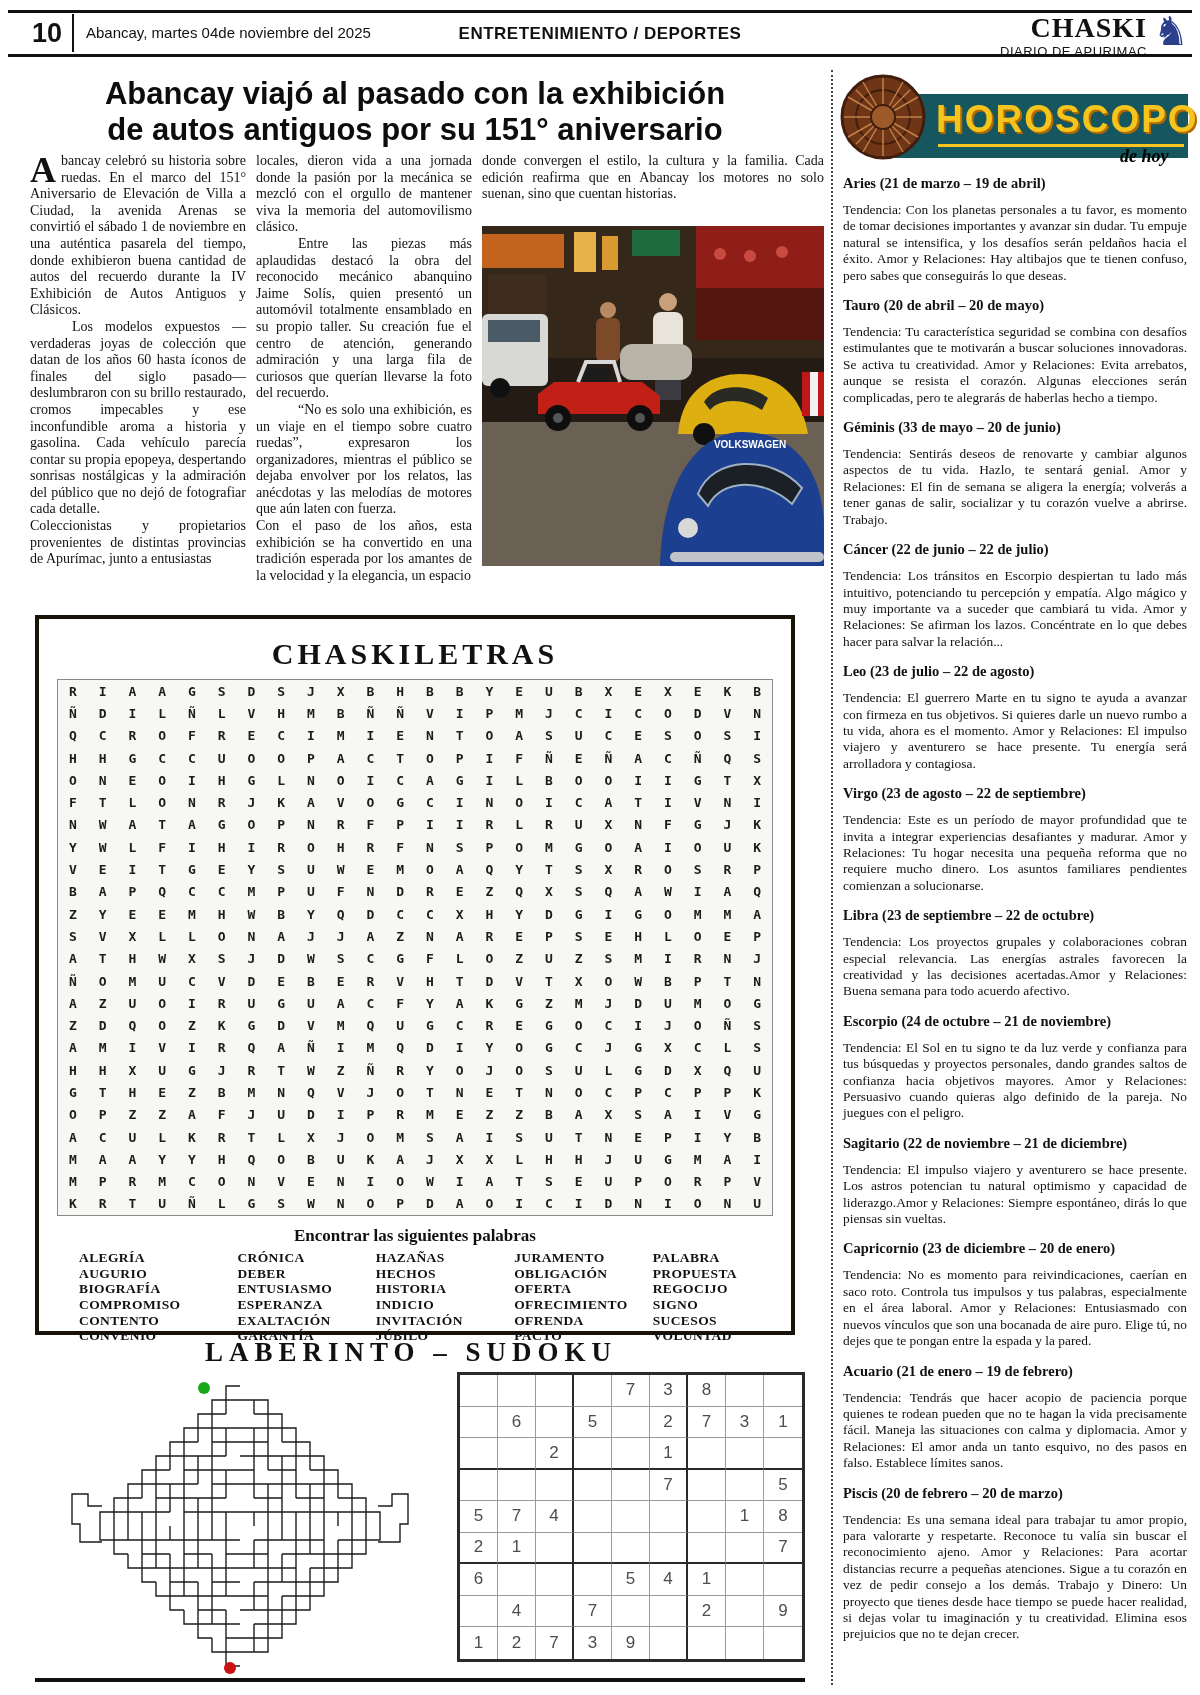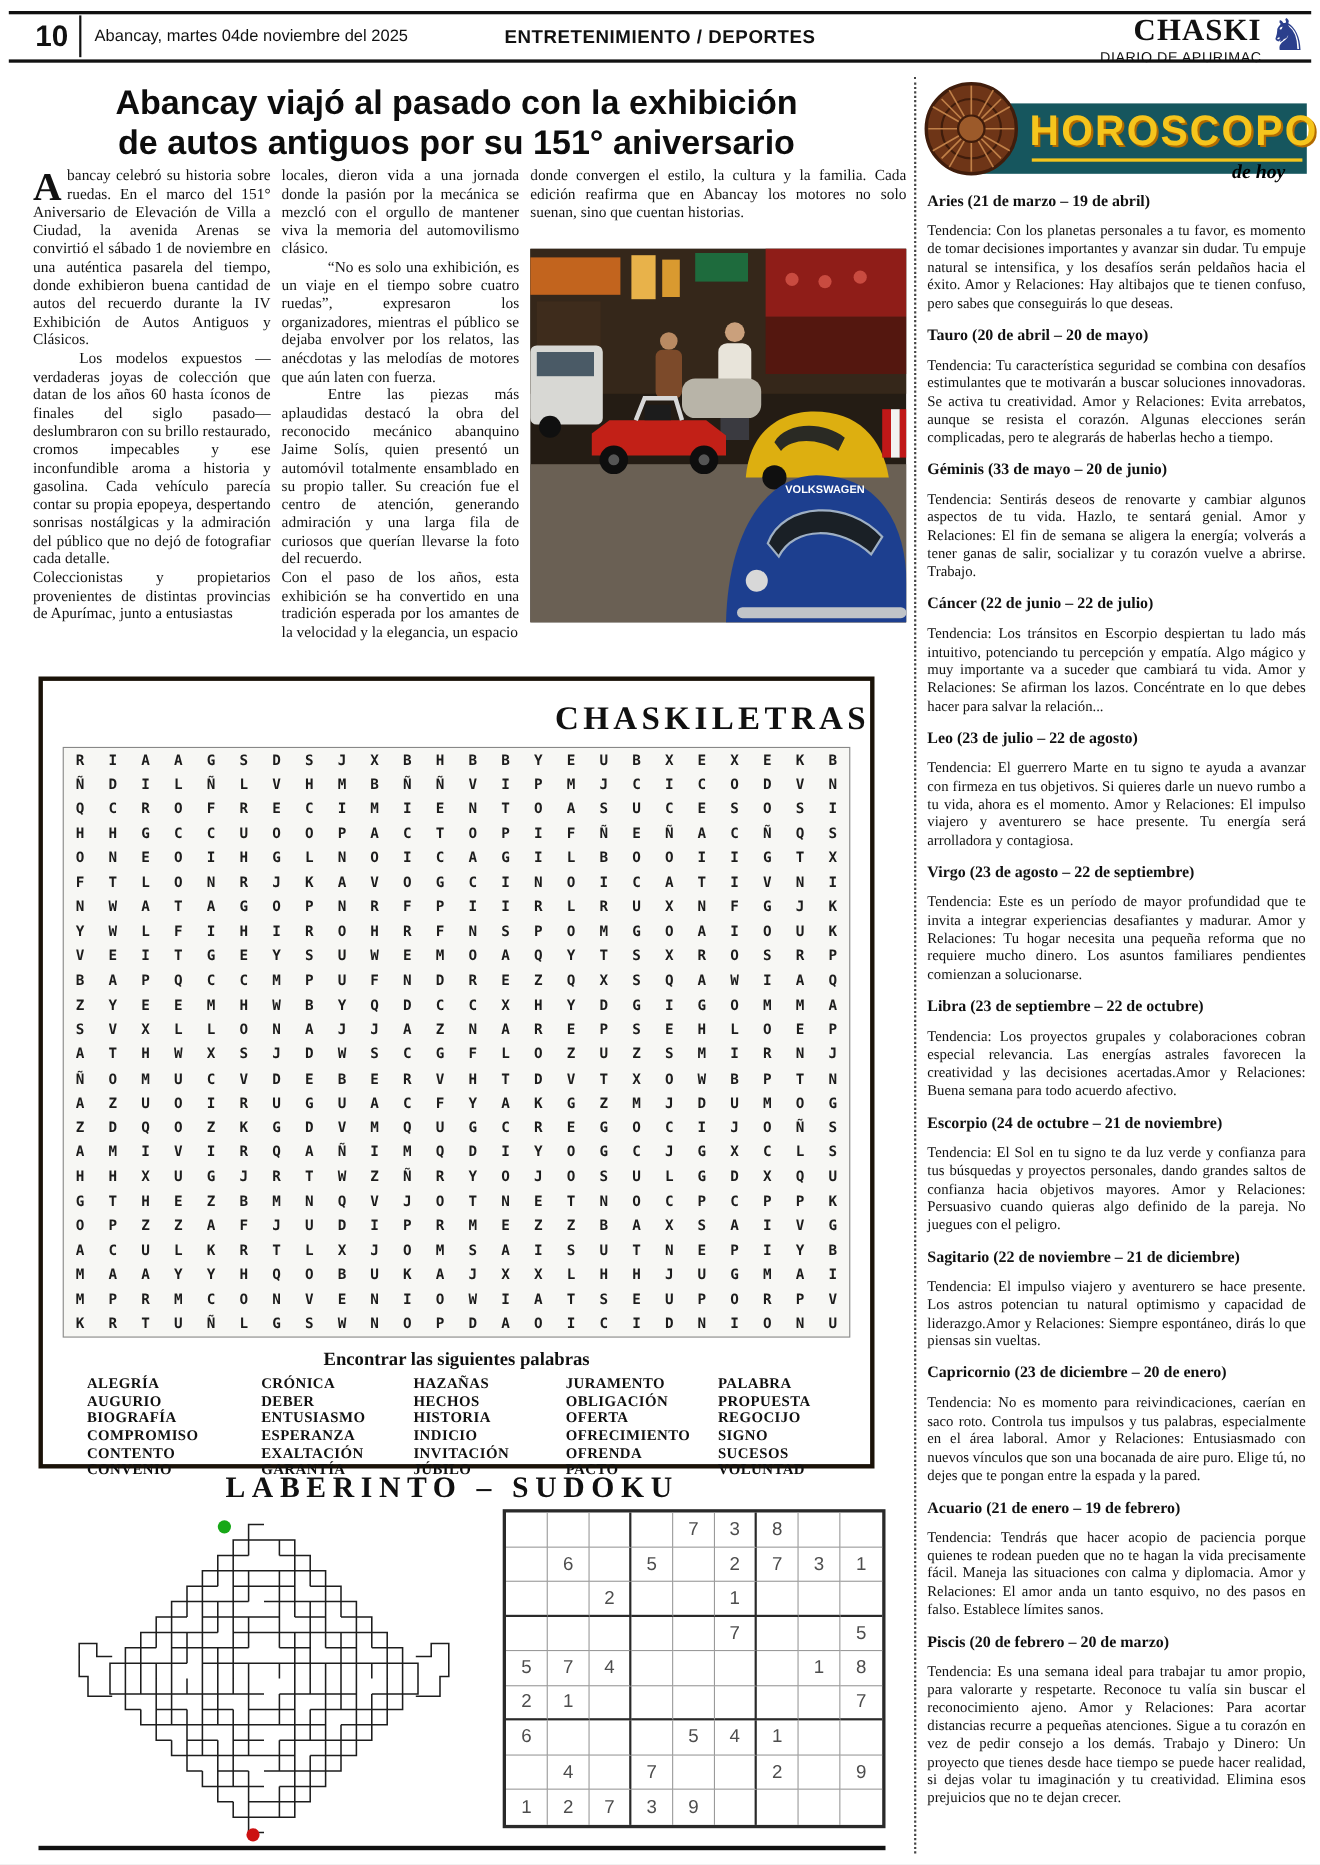--- a/index.html
+++ b/index.html
@@ -89,22 +89,22 @@
   </div>
 
   <div class="abs col" style="left:30px;top:153px;width:216px;">
     <p><span class="dropcap">A</span><span>bancay celebró su historia sobre ruedas. En el marco del 151° Aniversario de Elevación de Villa a Ciudad, la avenida Arenas se convirtió el sábado 1 de noviembre en una auténtica pasarela del tiempo, donde exhibieron buena cantidad de autos del recuerdo durante la IV Exhibición de Autos Antiguos y Clásicos.</span></p>
     <p class="ind">Los modelos expuestos —verdaderas joyas de colección que datan de los años 60 hasta íconos de finales del siglo pasado— deslumbraron con su brillo restaurado, cromos impecables y ese inconfundible aroma a historia y gasolina. Cada vehículo parecía contar su propia epopeya, despertando sonrisas nostálgicas y la admiración del público que no dejó de fotografiar cada detalle.</p>
     <p>Coleccionistas y propietarios provenientes de distintas provincias de Apurímac, junto a entusiastas</p>
   </div>
 
   <div class="abs col" style="left:256px;top:153px;width:216px;">
     <p>locales, dieron vida a una jornada donde la pasión por la mecánica se mezcló con el orgullo de mantener viva la memoria del automovilismo clásico.</p>
+    <p class="ind">Entre las piezas más aplaudidas destacó la obra del reconocido mecánico abanquino Jaime Solís, quien presentó un automóvil totalmente ensamblado en su propio taller. Su creación fue el centro de atención, generando admiración y una larga fila de curiosos que querían llevarse la foto del recuerdo.</p>
     <p class="ind">“No es solo una exhibición, es un viaje en el tiempo sobre cuatro ruedas”, expresaron los organizadores, mientras el público se dejaba envolver por los relatos, las anécdotas y las melodías de motores que aún laten con fuerza.</p>
-    <p class="ind">Entre las piezas más aplaudidas destacó la obra del reconocido mecánico abanquino Jaime Solís, quien presentó un automóvil totalmente ensamblado en su propio taller. Su creación fue el centro de atención, generando admiración y una larga fila de curiosos que querían llevarse la foto del recuerdo.</p>
     <p>Con el paso de los años, esta exhibición se ha convertido en una tradición esperada por los amantes de la velocidad y la elegancia, un espacio</p>
   </div>
 
   <div class="abs col" style="left:482px;top:153px;width:342px;">
     <p>donde convergen el estilo, la cultura y la familia. Cada edición reafirma que en Abancay los motores no solo suenan, sino que cuentan historias.</p>
   </div>
 
   <div class="abs" style="left:482px;top:226px;width:342px;height:340px;">
     <svg width="342" height="340" viewBox="0 0 342 340">
       <rect width="342" height="340" fill="#241c14"></rect>
@@ -241,21 +241,21 @@
         <div class="sign-h">Acuario (21 de enero – 19 de febrero)</div>
         <p class="sign-p">Tendencia: Tendrás que hacer acopio de paciencia porque quienes te rodean pueden que no te hagan la vida precisamente fácil. Maneja las situaciones con calma y diplomacia. Amor y Relaciones: El amor anda un tanto esquivo, no des pasos en falso. Establece límites sanos.</p>
       </div>
       <div class="sign">
         <div class="sign-h">Piscis (20 de febrero – 20 de marzo)</div>
         <p class="sign-p">Tendencia: Es una semana ideal para trabajar tu amor propio, para valorarte y respetarte. Reconoce tu valía sin buscar el reconocimiento ajeno. Amor y Relaciones: Para acortar distancias recurre a pequeñas atenciones. Sigue a tu corazón en vez de pedir consejo a los demás. Trabajo y Dinero: Un proyecto que tienes desde hace tiempo se puede hacer realidad, si dejas volar tu imaginación y tu creatividad. Elimina esos prejuicios que no te dejan crecer.</p>
       </div>
     </div>
 
   <div class="abs wsbox" style="left:35px;top:615px;width:752px;height:712px;">
-    <div class="wstitle" style="margin-top:18px;text-align:right;">CHASKILETRAS</div>
+    <div class="wstitle" style="margin-top:18px;">CHASKILETRAS</div>
     <div class="wsgrid" style="margin:8px auto 0 auto;width:714px;">
         <div class="wscell">R</div>
         <div class="wscell">I</div>
         <div class="wscell">A</div>
         <div class="wscell">A</div>
         <div class="wscell">G</div>
         <div class="wscell">S</div>
         <div class="wscell">D</div>
         <div class="wscell">S</div>
         <div class="wscell">J</div>

